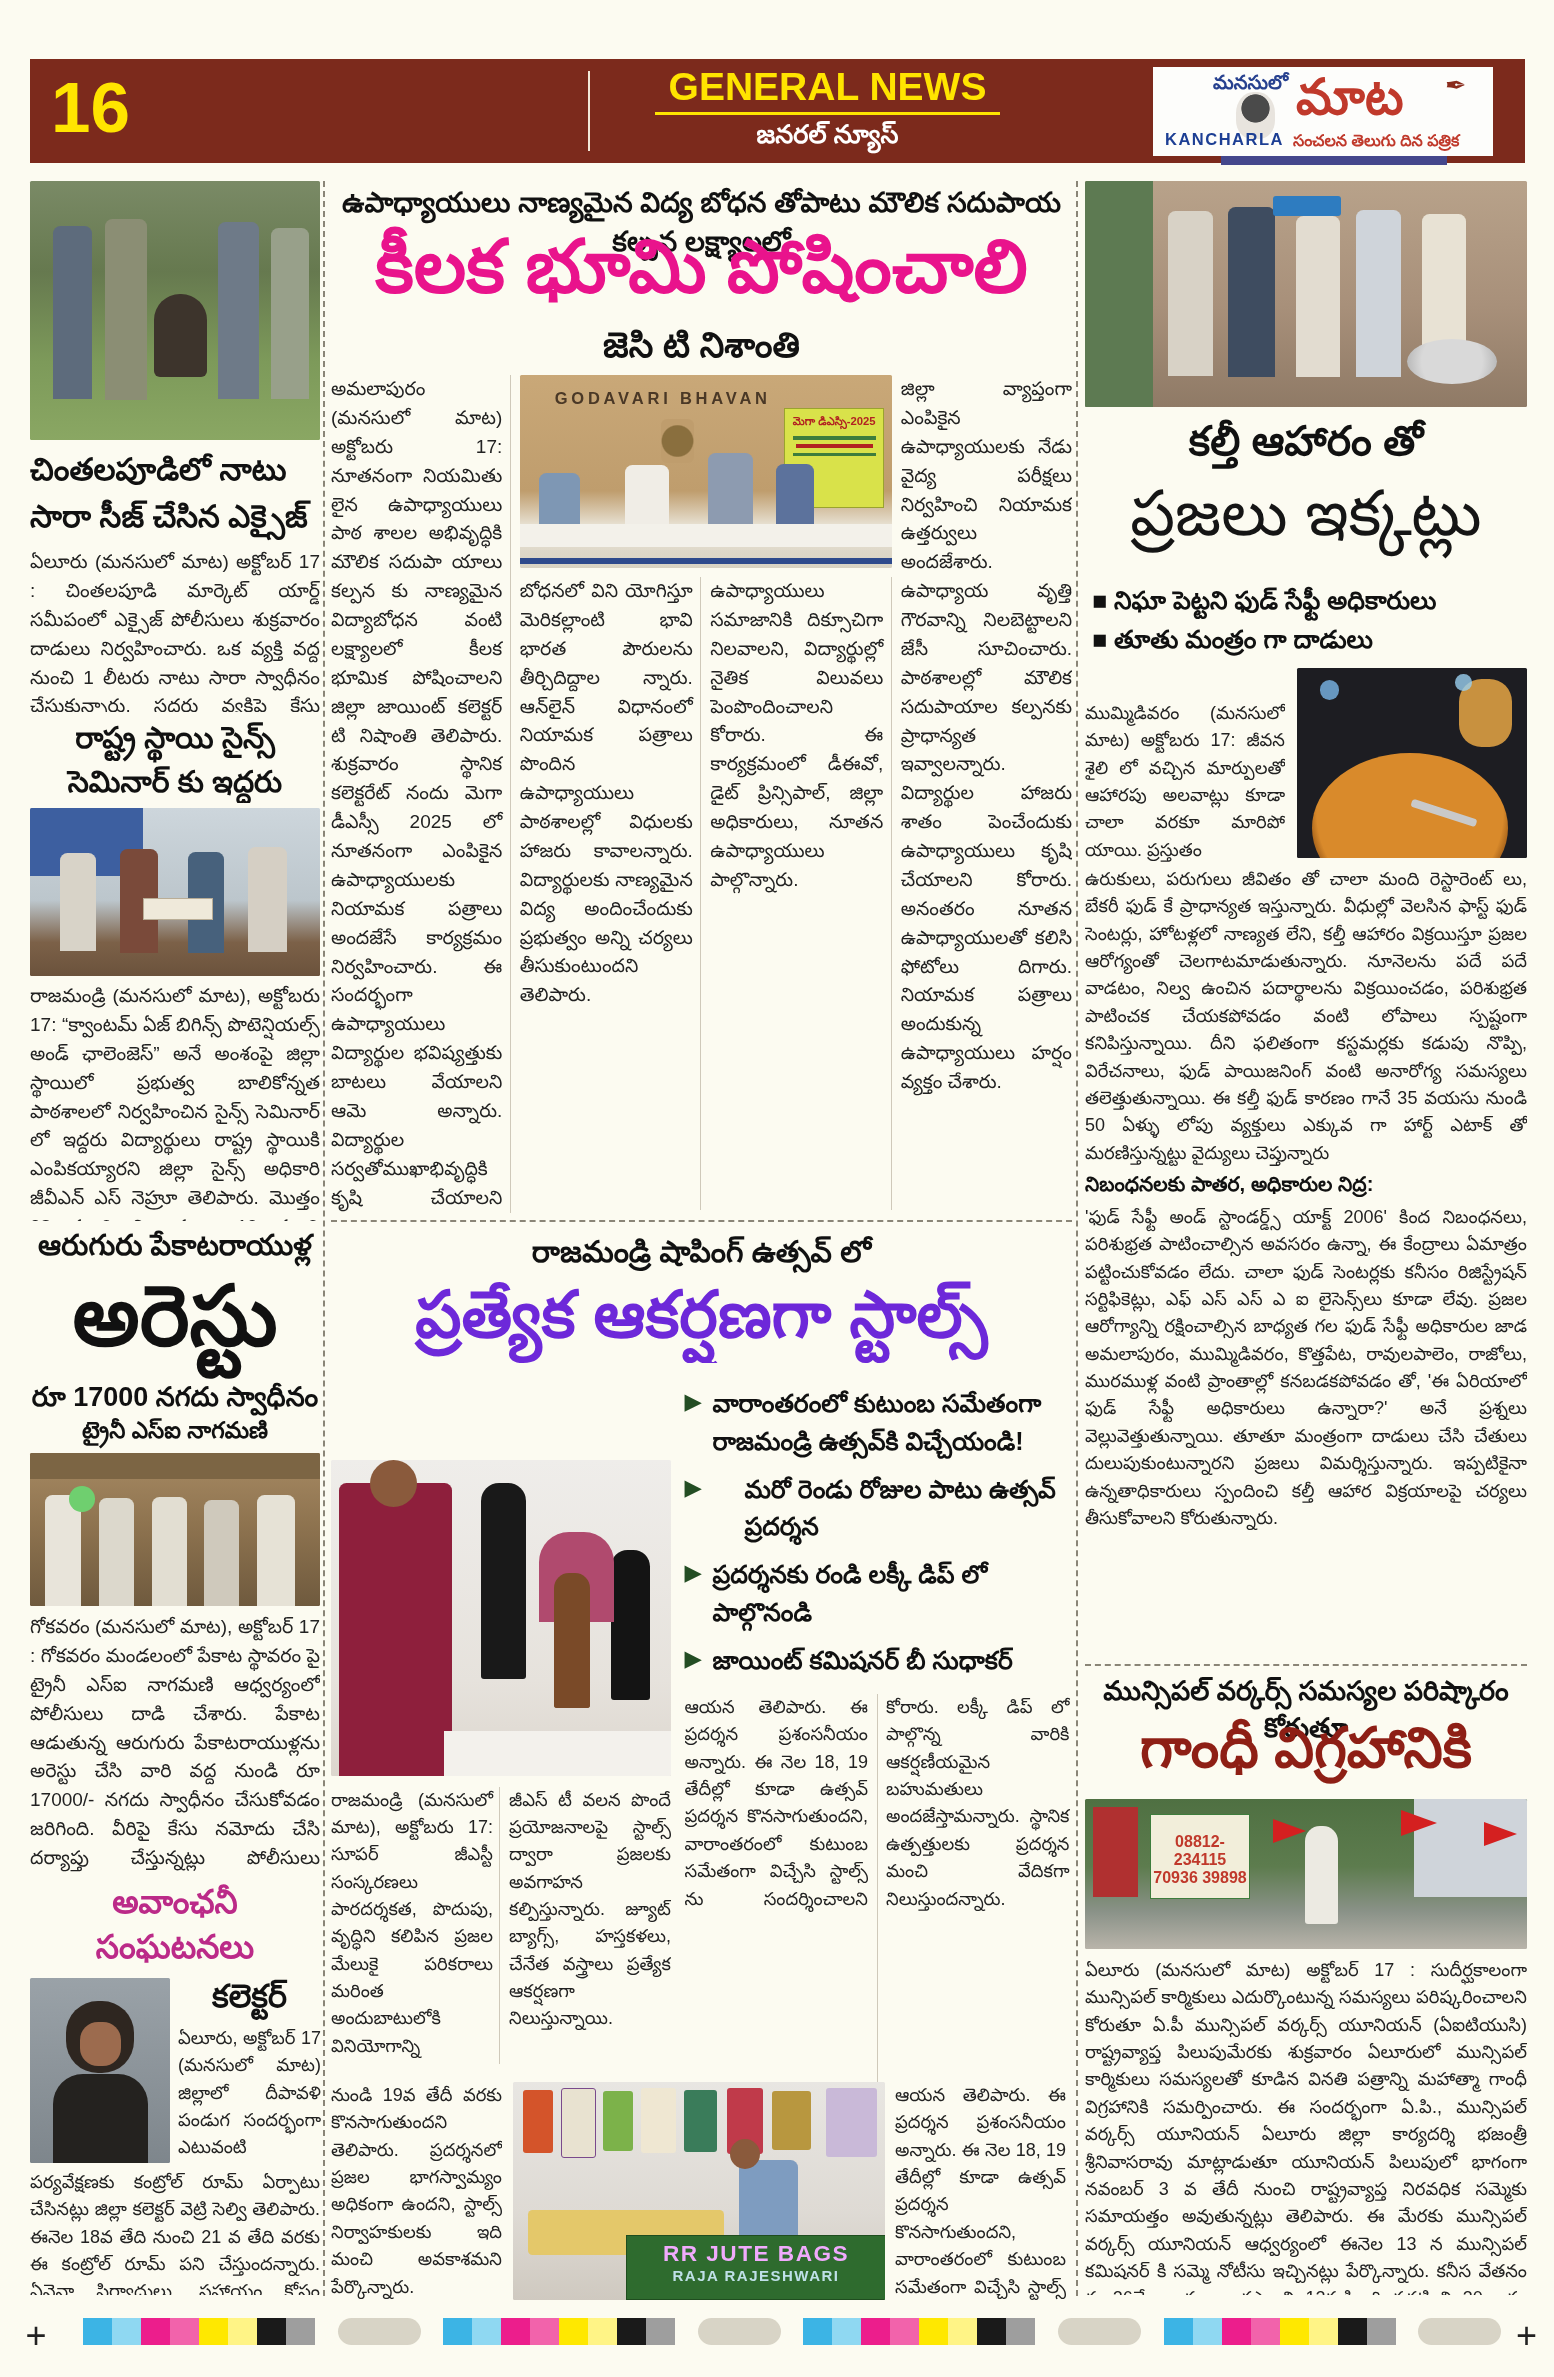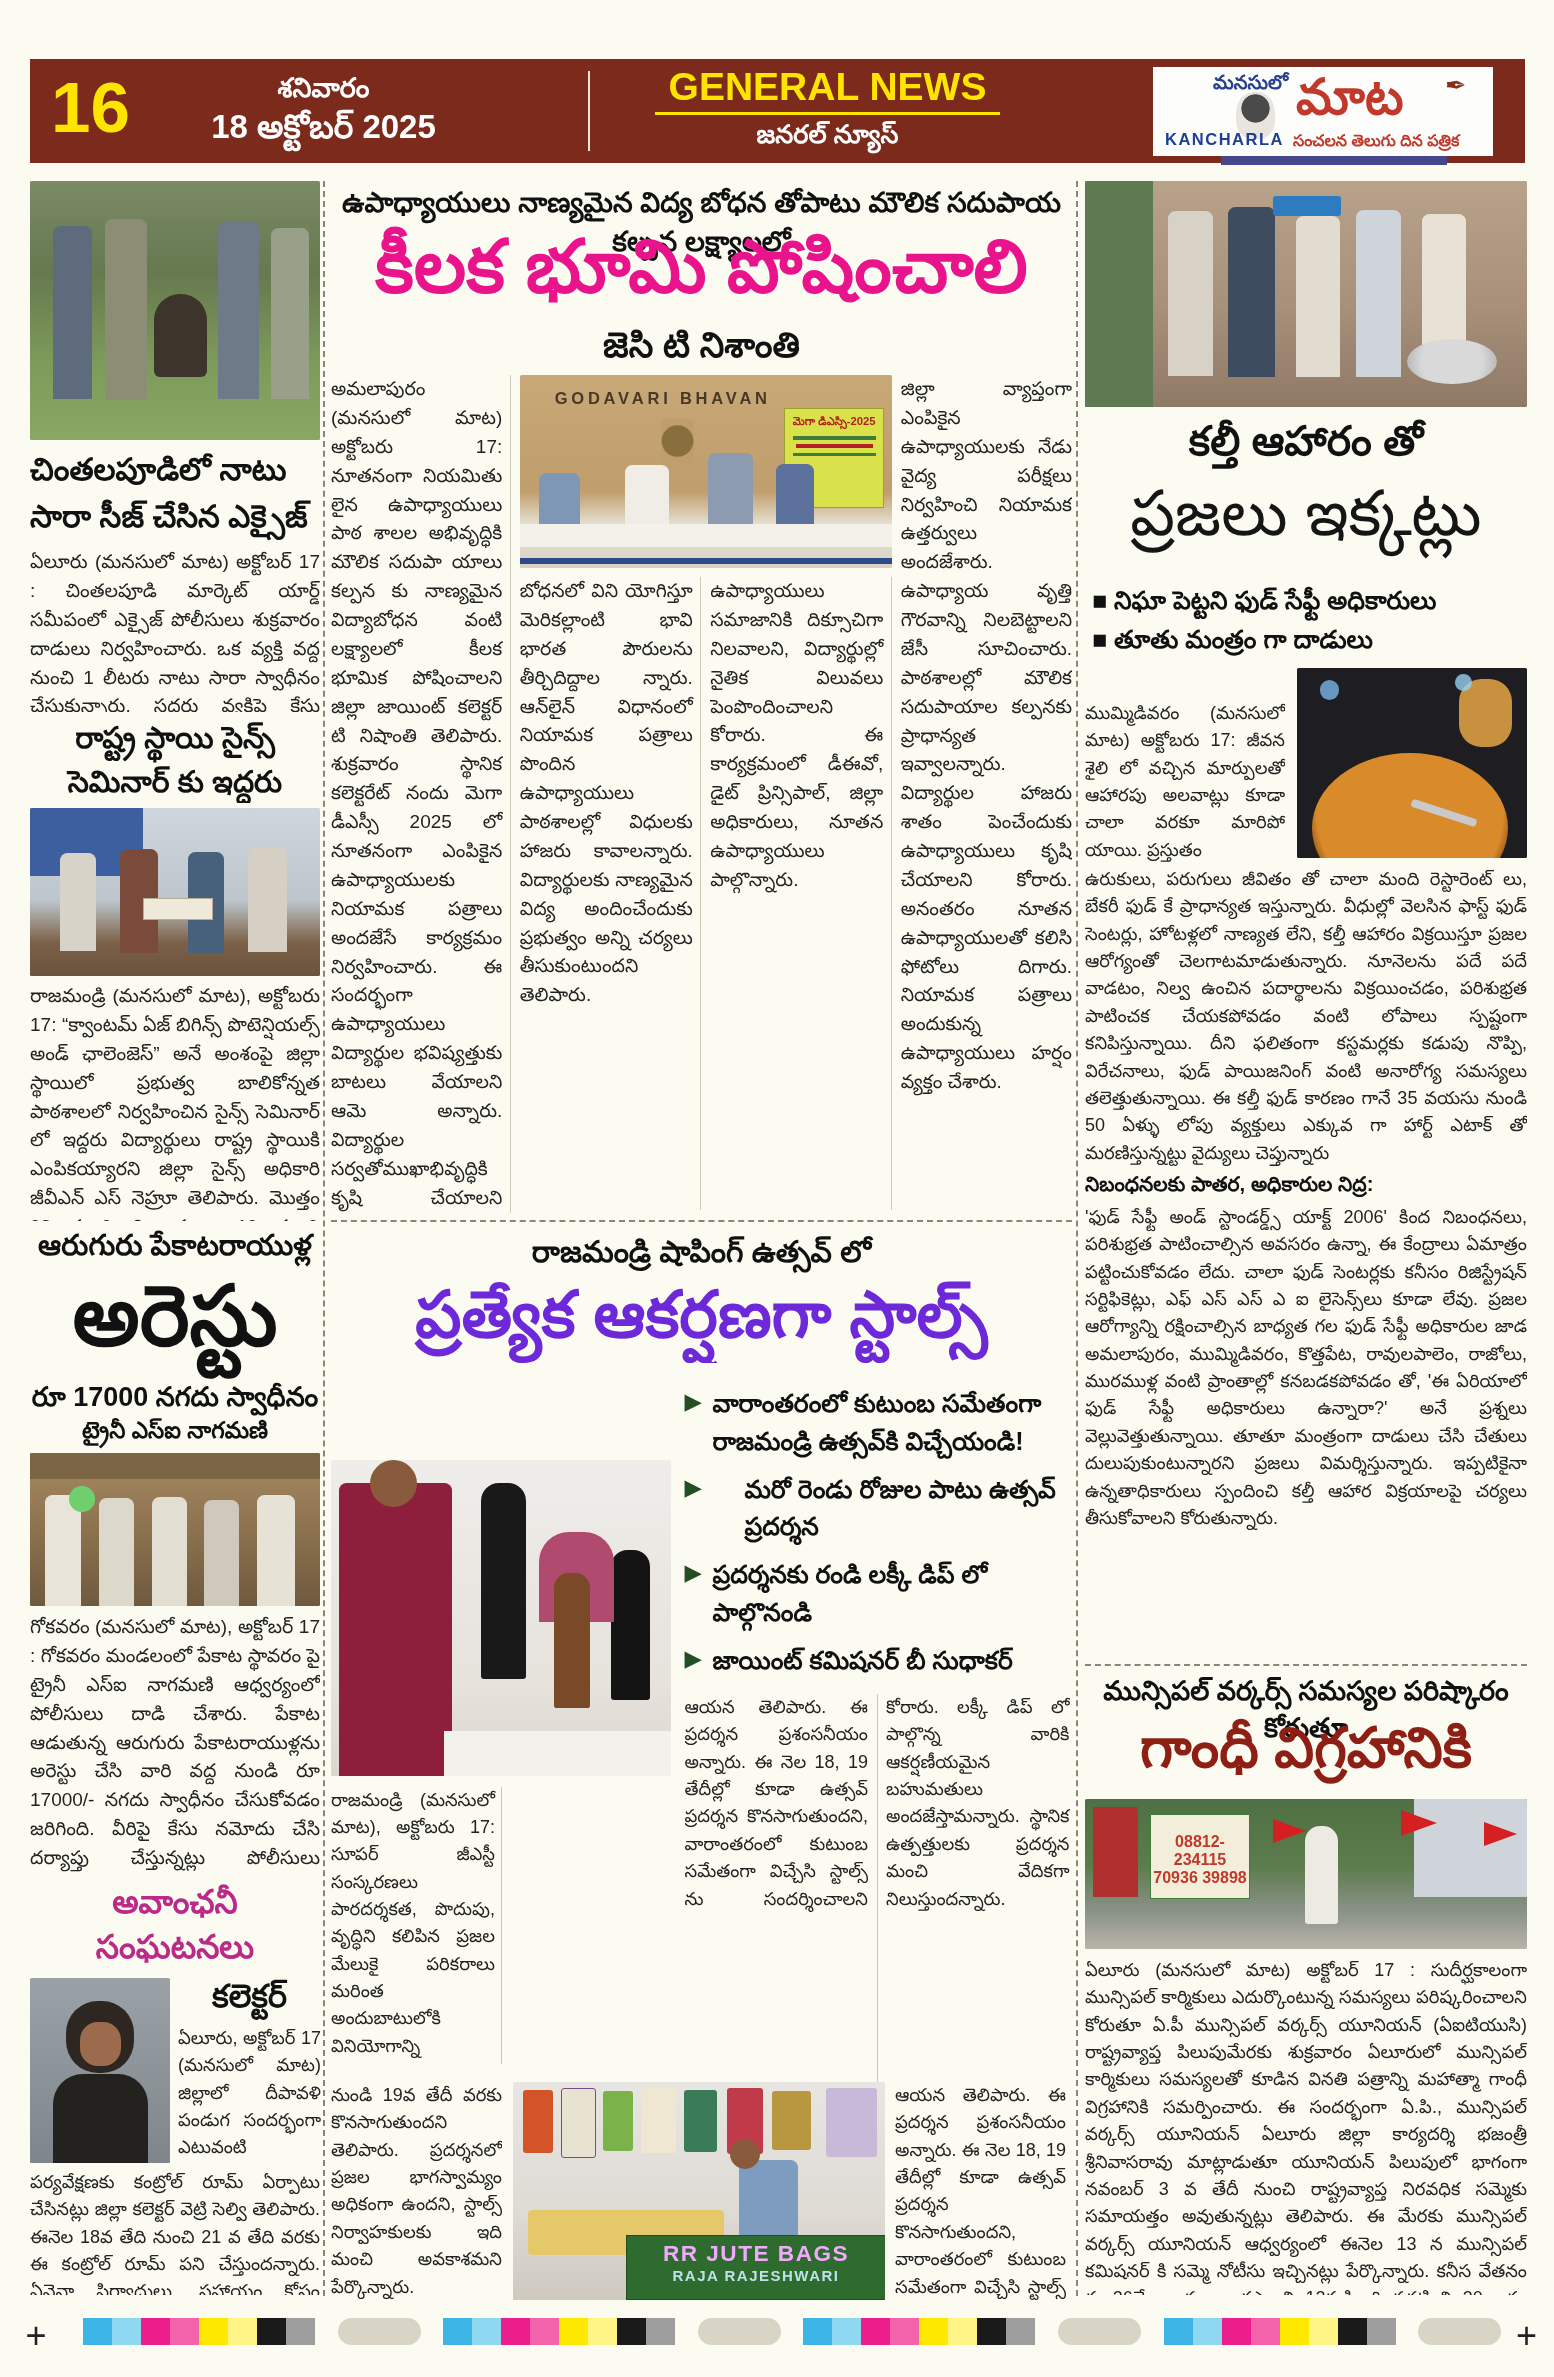--- a/index.html
+++ b/index.html
@@ -24,24 +24,20 @@
   .bullet-row{display:flex;gap:10.5px;align-items:flex-start;}
   .sqpoint{font-weight:bold;color:#111;}
   .capsule{border-radius:13.5px;background:#d8d4c6;}
   .barseg{display:inline-block;height:27px;}
 </style>
 </head>
 <body>
 
 <div class="abs" style="left:30px;top:59px;width:1495px;height:104px;background:#7c2a1c;">
   <div class="abs" style="left:21px;top:6px;font-size:71px;font-weight:bold;color:#ffe400;line-height:1.2;">16</div>
-  <div class="abs center" style="left:113px;top:12px;width:361px;color:#fff;">
-    <div style="font-size:27px;font-weight:bold;line-height:1.3;">శనివారం</div>
-    <div style="font-size:33px;font-weight:bold;line-height:1.3;">18 అక్టోబర్ 2025</div>
-  </div>
   <div class="abs" style="left:558px;top:12px;width:2.3px;height:80px;background:#f3e8d8;"></div>
   <div class="abs" style="right:32px;top:7.5px;width:340px;height:89px;background:#fdfdfb;">
     <div class="abs" style="left:60px;top:4.5px;font-size:19.6px;font-weight:bold;color:#27418f;">మనసులో</div>
     <div class="abs" style="left:83px;top:25.6px;width:39px;height:47px;border-radius:45% 45% 40% 40%;background:radial-gradient(circle at 50% 35%,#4a4a4a 0 38%,#e8e4de 40% 100%);"></div>
     <div class="abs" style="left:143px;top:3px;font-size:50px;font-weight:bold;color:#c0392b;line-height:1.1;">మాట</div>
     <div class="abs" style="left:292px;top:3px;font-size:25.6px;color:#8a2b1c;">✒</div>
     <div class="abs" style="left:12px;top:63px;font-size:16.5px;font-weight:bold;color:#1d3f94;letter-spacing:1.5px;">KANCHARLA</div>
     <div class="abs" style="left:140px;top:65px;font-size:16px;font-weight:bold;color:#c0392b;">సంచలన తెలుగు దిన పత్రిక</div>
     <div class="abs" style="left:68px;bottom:-9px;width:226px;height:9px;background:#44478c;"></div>
   </div>
@@ -147,20 +143,21 @@
       <div class="abs" style="left:39px;top:0;width:47px;height:47px;border-radius:50%;background:#8a5a3c;"></div>
       <div class="fig" style="left:150px;top:22.6px;width:45px;height:196px;border-radius:18px 18px 3px 3px;background:#191919;"></div>
       <div class="fig" style="left:223px;top:113px;width:36px;height:135px;border-radius:15px 15px 3px 3px;background:#7a4a28;"></div>
       <div class="fig" style="left:280px;top:90px;width:39px;height:150px;border-radius:16.5px 16.5px 3px 3px;background:#141414;"></div>
       <div class="abs" style="left:208px;top:72px;width:75px;height:90px;border-radius:30px 30px 0 0;background:#b04a6e;"></div>
       <div class="fig" style="left:223px;top:113px;width:36px;height:135px;border-radius:15px 15px 3px 3px;background:#7a4a28;"></div>
       <div class="abs" style="left:113px;bottom:0;width:227px;height:45px;background:#f3f1ec;"></div>
     </div>
     <div style="display:flex;gap:9px;margin-top:10.5px;">
       <div class="body-text colrule" style="width:164px;height:277px;font-size:18px;padding-right:6px;">రాజమండ్రి (మనసులో మాట), అక్టోబరు 17: సూపర్ జీఎస్టీ సంస్కరణలు పారదర్శకత, పొదుపు, వృద్ధిని కలిపిన ప్రజల మేలుకై పరికరాలు మరింత అందుబాటులోకి వినియోగాన్ని పెంచేందుకు దోహదపడతాయని జాయింట్ కమిషనర్ బీ సుధాకర్ అన్నారు.</div>
+      <div class="body-text" style="width:164px;height:277px;font-size:18px;">జీఎస్ టీ వలన పొందే ప్రయోజనాలపై స్టాల్స్ ద్వారా ప్రజలకు అవగాహన కల్పిస్తున్నారు. జ్యూట్ బ్యాగ్స్, హస్తకళలు, చేనేత వస్త్రాలు ప్రత్యేక ఆకర్షణగా నిలుస్తున్నాయి.</div>
     </div>
   </div>
 
   <div style="width:385px;">
     <div class="bullet-row" style="margin-bottom:10.5px;">
       <span style="color:#234d23;font-size:22.6px;line-height:1.5;">▶</span>
       <span class="head-black" style="font-size:25px;line-height:1.5;">వారాంతరంలో కుటుంబ సమేతంగా రాజమండ్రి ఉత్సవ్‌కి విచ్చేయండి!</span>
     </div>
     <div class="bullet-row" style="margin-bottom:10.5px;">
       <span style="color:#234d23;font-size:22.6px;line-height:1.5;">▶</span>

